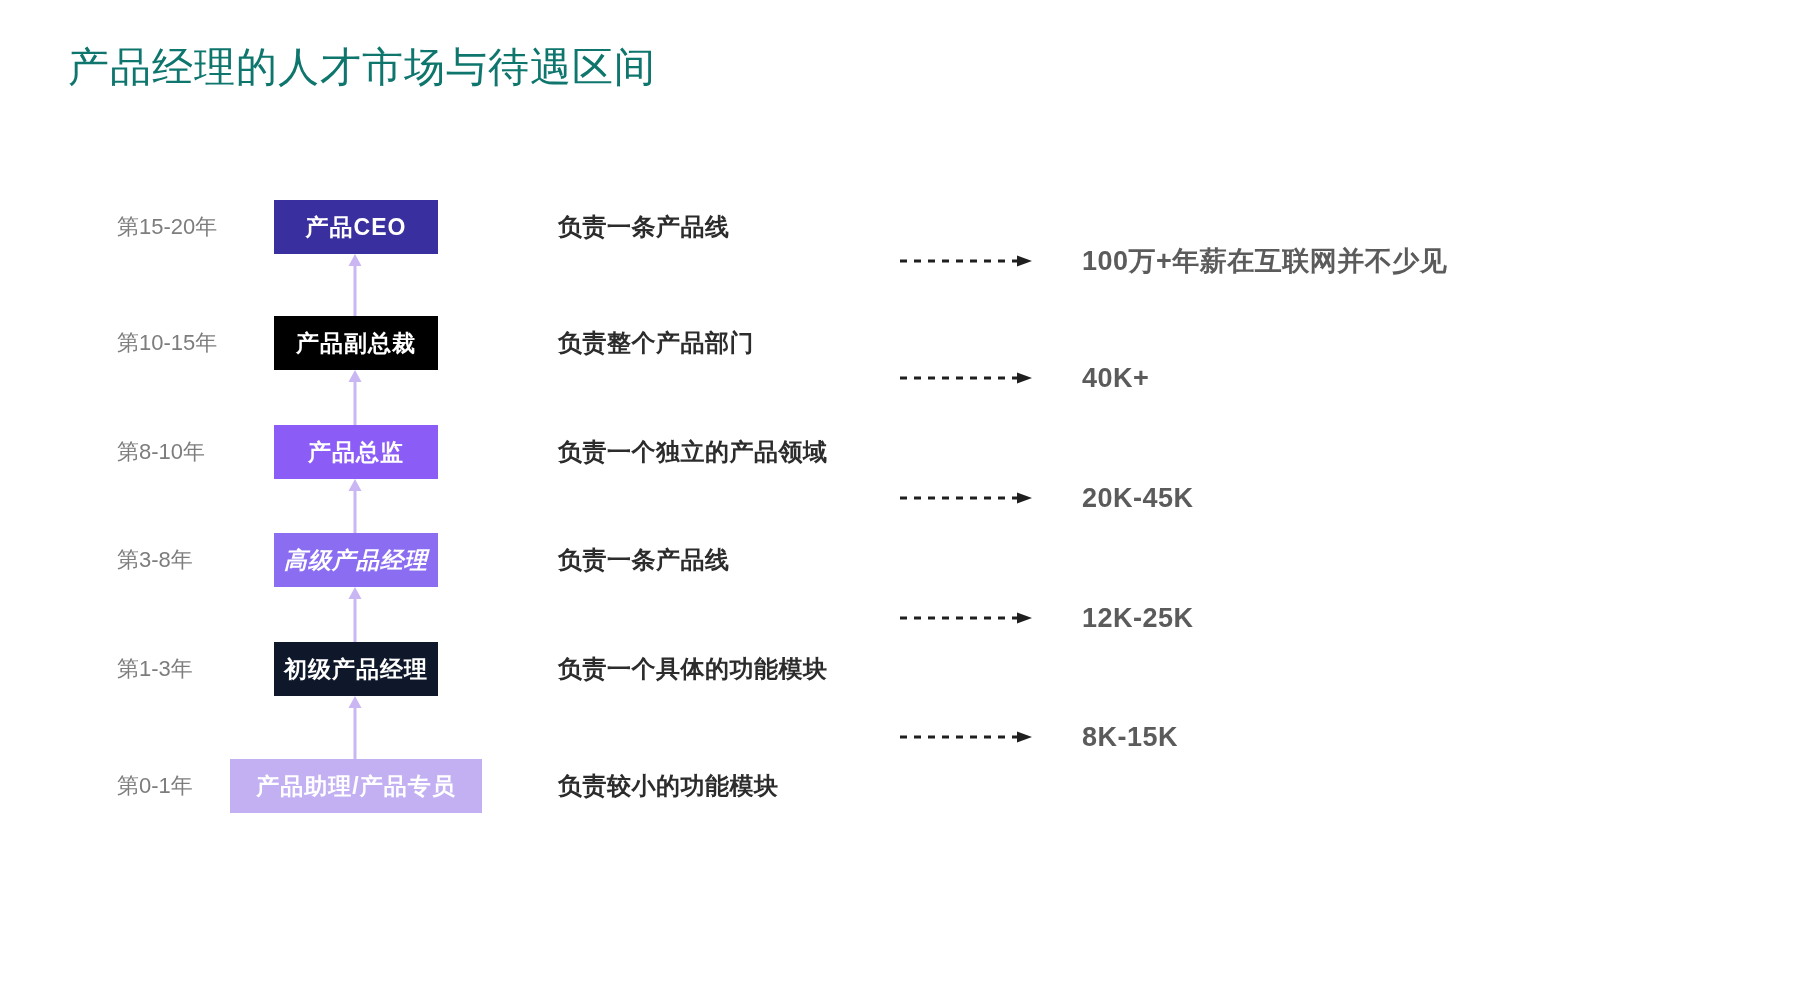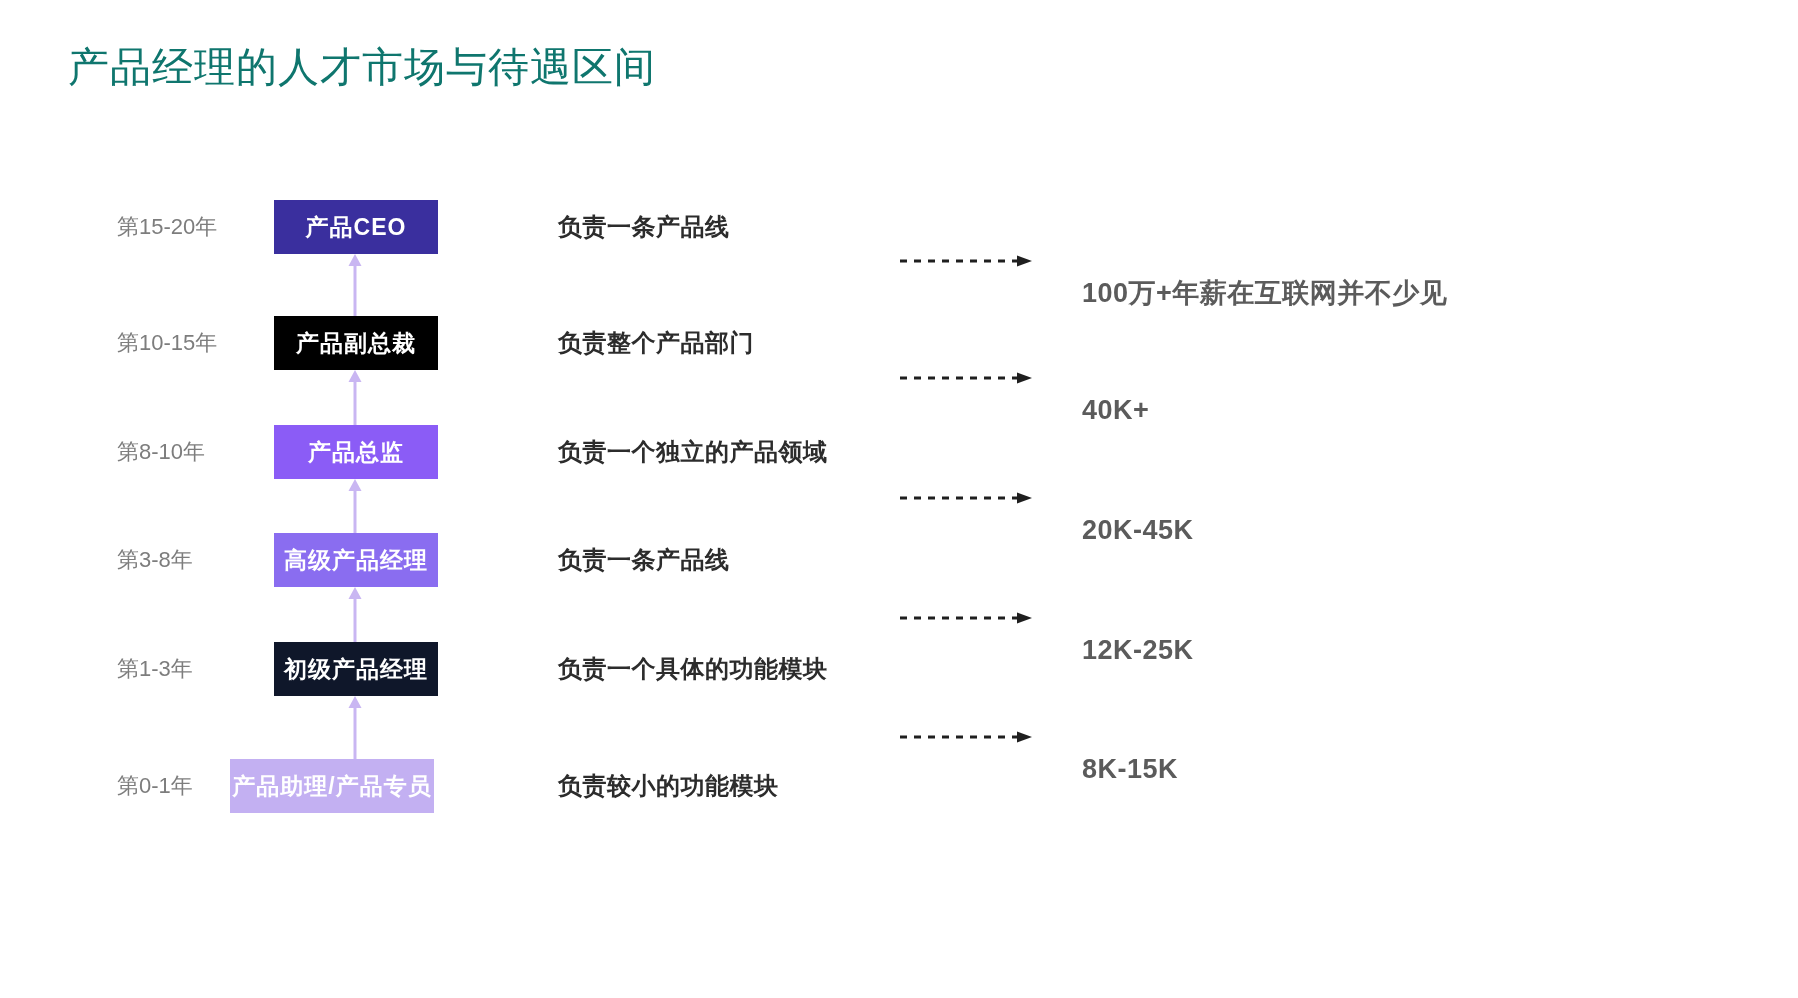--- a/index.html
+++ b/index.html
@@ -82,21 +82,20 @@
   .dash-arrow svg{display:block;}
   .salary-text{
     position:absolute;
     left:1082px;
     transform:translateY(-50%);
     font-size:27px;
     font-weight:bold;
     color:#5b5b5b;
     letter-spacing:0.5px;
     white-space:nowrap;
-    margin-top:32px;
   }
 </style>
 </head>
 <body>
 
 <div id="stage">
 
   <div class="title">产品经理的人才市场与待遇区间</div>
 
   <div id="ladder-container">
@@ -110,31 +109,31 @@
         <div class="stage-box" style="left: 274px; width: 164px; background: #000000; font-family: Liberation Mono, monospace;">产品副总裁</div>
         <div class="desc">负责整个产品部门</div>
       </div>
       <div class="row" style="top: 452px;">
         <div class="year-label">第8-10年</div>
         <div class="stage-box" style="left: 274px; width: 164px; background: #8b5cf6;">产品总监</div>
         <div class="desc">负责一个独立的产品领域</div>
       </div>
       <div class="row" style="top: 560px;">
         <div class="year-label">第3-8年</div>
-        <div class="stage-box" style="left: 274px; width: 164px; background: rgb(138, 109, 240);">高级产品经理</div>
+        <div class="stage-box" style="left: 274px; width: 164px; background: rgb(138, 109, 240); font-style: italic;">高级产品经理</div>
         <div class="desc">负责一条产品线</div>
       </div>
       <div class="row" style="top: 669px;">
         <div class="year-label">第1-3年</div>
         <div class="stage-box" style="left: 274px; width: 164px; background: #0f172a;">初级产品经理</div>
         <div class="desc">负责一个具体的功能模块</div>
       </div>
       <div class="row" style="top: 786px;">
         <div class="year-label">第0-1年</div>
-        <div class="stage-box" style="left: 230px; width: 204px; background: rgb(195, 176, 242);">产品助理/产品专员</div>
+        <div class="stage-box" style="left: 230px; width: 252px; background: rgb(195, 176, 242);">产品助理/产品专员</div>
         <div class="desc">负责较小的功能模块</div>
       </div>
       <div class="connector" style="top: 254px; height: 62px;">
         <svg width="26" height="62" viewBox="0 0 26 62">
           <line x1="13" y1="62" x2="13" y2="11" stroke="#c9b6f2" stroke-width="3"></line>
           <polygon points="13,0 6.5,12 19.5,12" fill="#c9b6f2"></polygon>
         </svg>
       </div>
       <div class="connector" style="top: 370px; height: 55px;">
         <svg width="26" height="55" viewBox="0 0 26 55">

